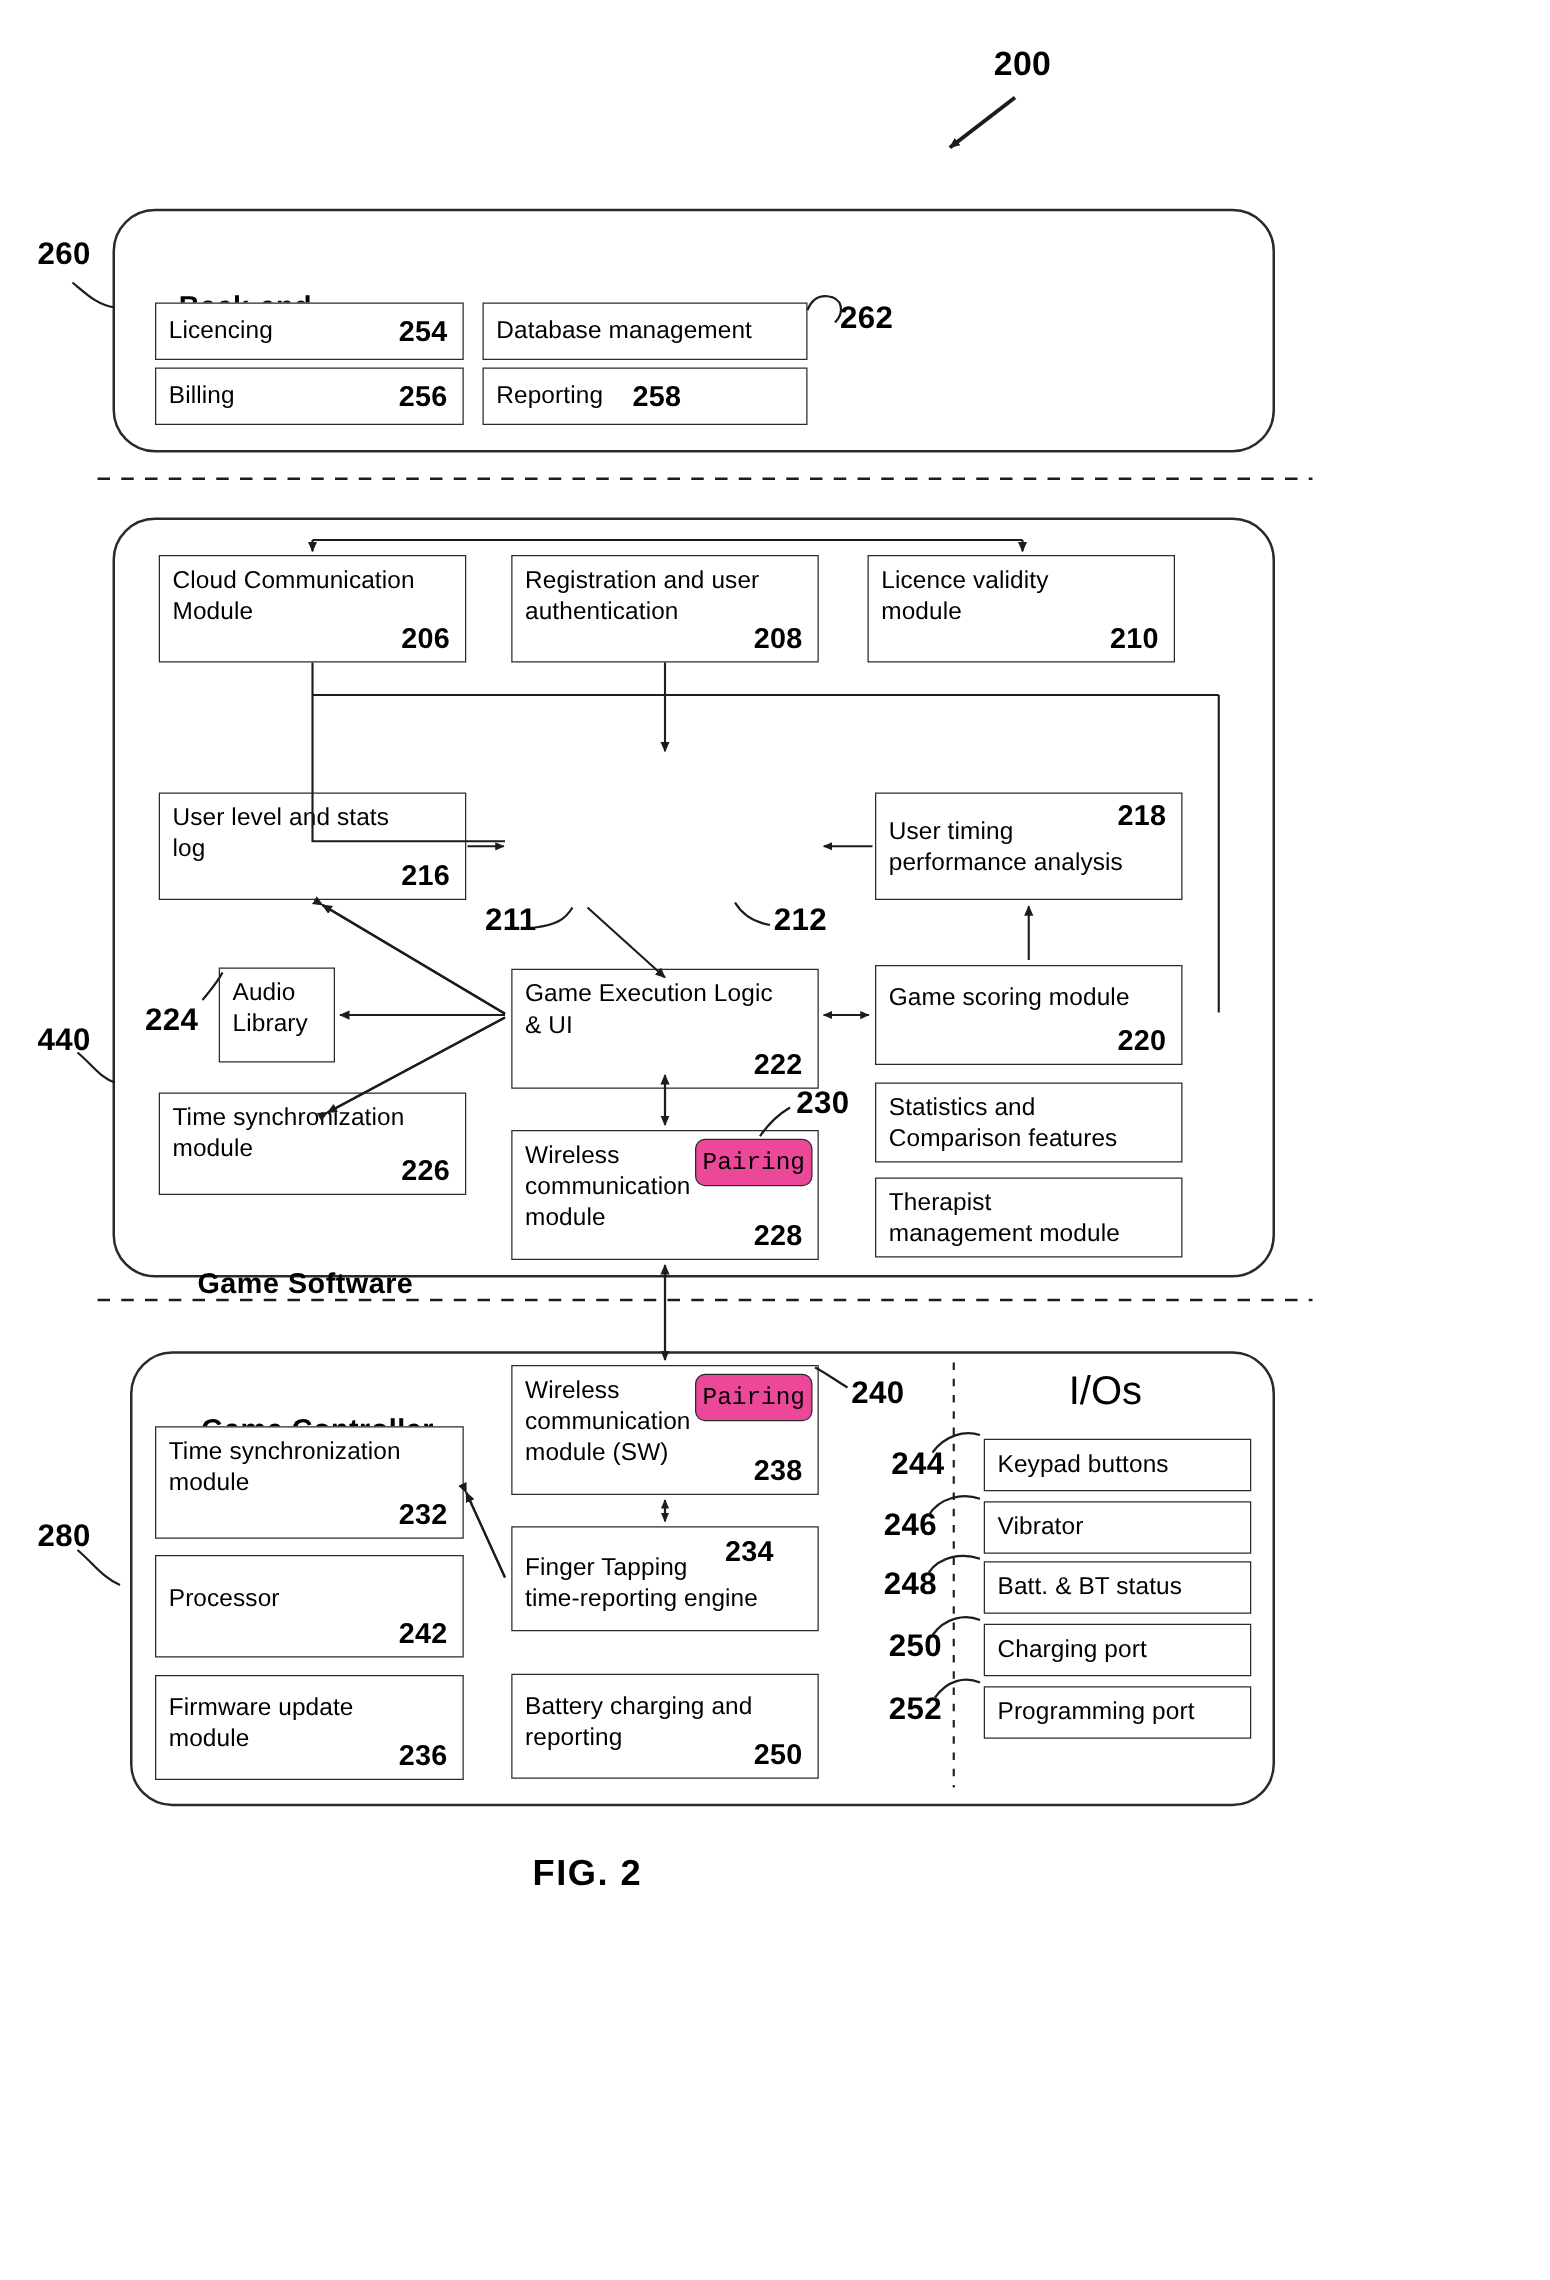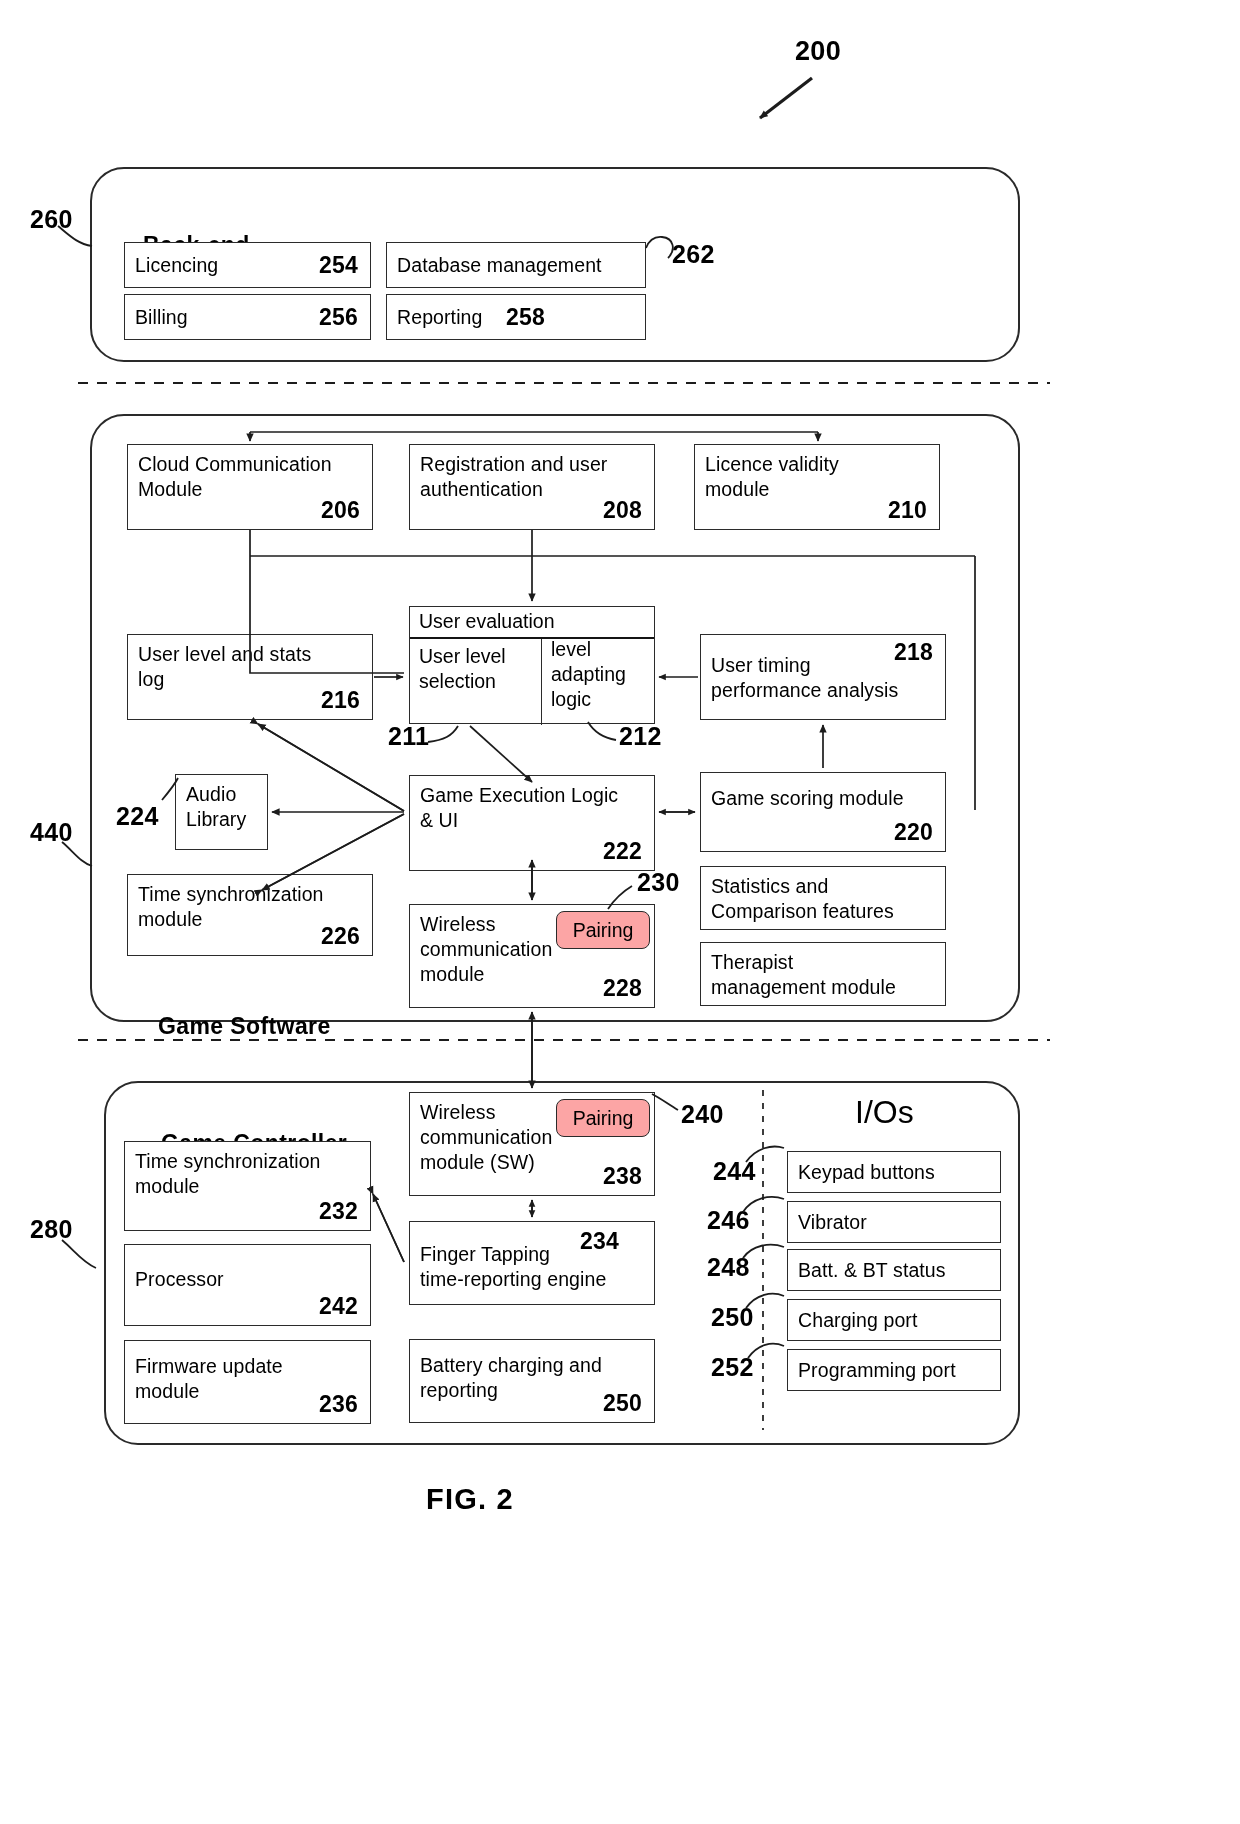--- a/index.html
+++ b/index.html
@@ -116,42 +116,43 @@
     left: 9px;
     top: 5px;
     font-size: 19.5px;
     line-height: 25px;
     white-space: pre-line;
   }
   .pairing {
     position: absolute;
     border: 1.6px solid #2b2b2b;
     border-radius: 8px;
-    background: #fca5a5;
+    background: #ec4899;
     box-sizing: border-box;
+    font-family: Liberation Mono, monospace;
   }
   .pairing span {
     position: absolute;
     left: 0; right: 0;
     top: 50%;
     transform: translateY(-50%);
     text-align: center;
     font-size: 19.5px;
   }
 </style>
 </head>
 <body>
 
 <div id="stage">
 
   <div class="reftag" style="left:795px; top:36px; font-size:27px;">200</div>
 
   <div class="abs group" style="left:90px; top:167px; width:930px; height:195px;"></div>
 
-  <div class="reftag" style="left:30px; top:205px;text-align:center;">260</div>
+  <div class="reftag" style="left:30px; top:189px;text-align:center;">260</div>
 
   <div class="heading" style="left:143px; top:195px;">Back-end</div>
 
   <div class="abs box mid" style="left:124px; top:242px; width:247px; height:46px;">
     <span class="lbl">Licencing</span>
     <span class="num" style="bottom:8px;">254</span>
   </div>
 
   <div class="abs box mid" style="left:124px; top:294px; width:247px; height:46px;padding-left:21px;">
     <span class="lbl">Billing</span>
@@ -186,34 +187,20 @@
 authentication</span>
     <span class="num">208</span>
   </div>
 
   <div class="abs box" style="left:694px; top:444px; width:246px; height:86px;">
     <span class="lbl">Licence validity
 module</span>
     <span class="num">210</span>
   </div>
 
-  <div class="abs box" style="left:409px; top:606px; width:246px; height:118px;">
-    <div class="ue-title">
-      <span>User evaluation</span>
-    </div>
-    <div class="ue-cell" style="left:0; top:32px; width:132px; height:86px; border-right:1.6px solid #2b2b2b;">
-      <span>User level
-selection</span>
-    </div>
-    <div class="ue-cell" style="left:132px; top:32px; width:114px; height:86px;">
-      <span style="top:-2px;">level
-adapting
-logic</span>
-    </div>
-  </div>
 
   <div class="reftag" style="left:388px; top:722px;">211</div>
   <div class="reftag" style="left:619px; top:722px;">212</div>
 
   <div class="abs box" style="left:127px; top:634px; width:246px; height:86px;">
     <span class="lbl">User level and stats
 log</span>
     <span class="num">216</span>
   </div>
 

